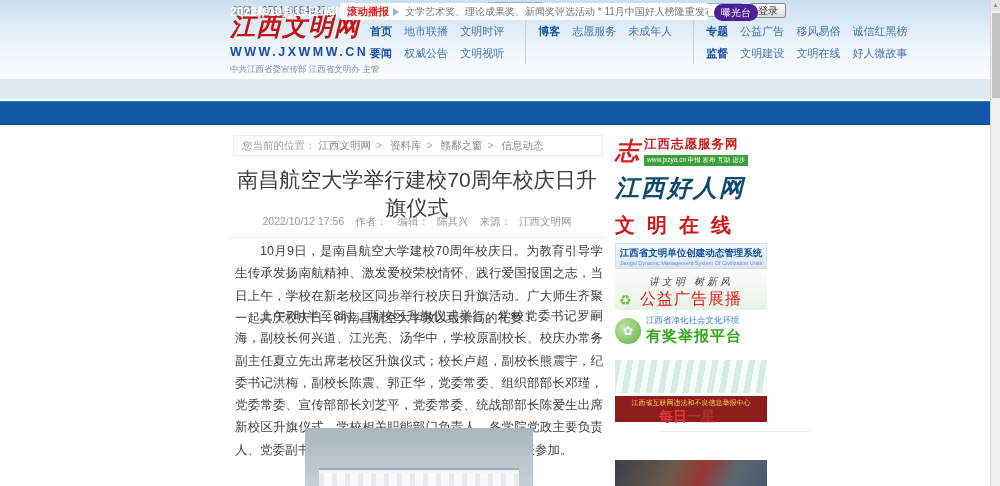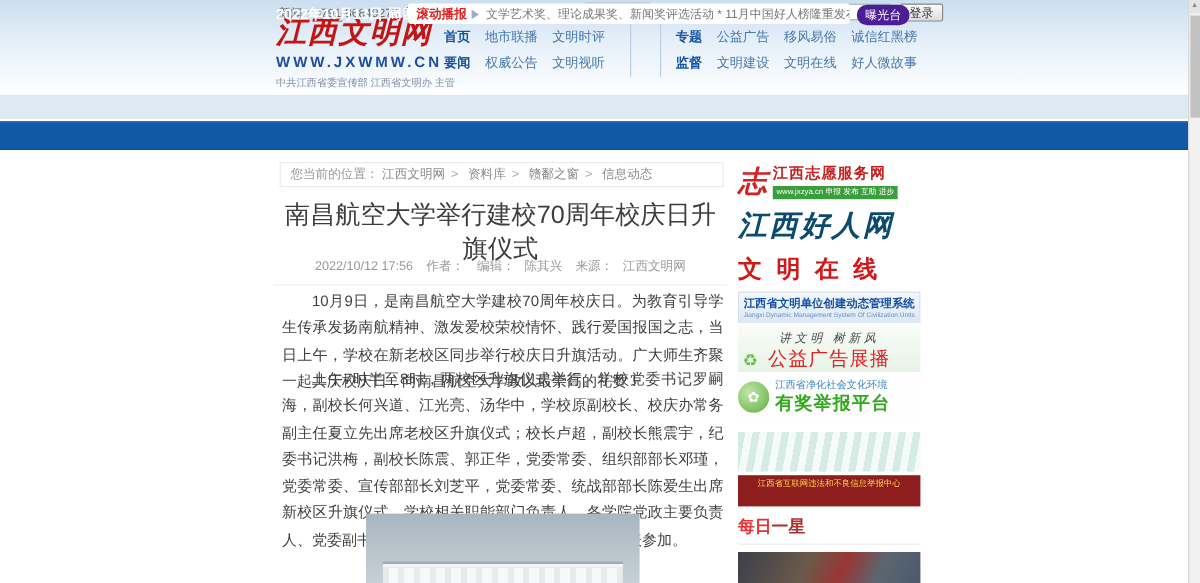--- a/index.html
+++ b/index.html
@@ -94,21 +94,21 @@
              color:#fff; font-size:12px; }
   .b-report .l1 { color:#3d85c6; font-size:8.5px; white-space:nowrap; }
   .b-report .l2 { color:#33a81e; font-weight:bold; font-size:15px; letter-spacing:1px; white-space:nowrap; }
   .b-feed { top:360px; height:33px; text-align:center; padding-top:2px;
             background:repeating-linear-gradient(100deg,#d5ece4 0 6px,#f4fbf8 6px 12px); }
   .b-feed div { color:#24a053; font-weight:normal; font-size:12.5px; letter-spacing:1px;
                 text-shadow:1px 1px 0 #fff; white-space:nowrap;margin-top:40px; }
   .b-online { top:396px; height:26px; background:#8e1e1e; text-align:center; padding-top:2px; }
   .b-online .l1 { color:#ffd54d; font-size:7px; white-space:nowrap; }
   .b-online .l2 { color:#fff; font-weight:bold; font-size:12.5px; letter-spacing:4px; white-space:nowrap; }
-  .star-hd { top:430px; height:24px; font-size:14px; font-weight:bold; border-bottom:1px solid #eee; }
+  .star-hd { top:408px; height:24px; font-size:14px; font-weight:bold; border-bottom:1px solid #eee;margin-left:44px; }
   .star-red { color:#e33535; } .star-dark { color:#b03030; }
   .star-photo { top:460px; height:60px;
             background:linear-gradient(115deg,#3c3f4a 0%,#6b5a4a 35%,#9a3535 52%,#5a666f 70%,#46546e 100%); }
 
   
   .sbar { right:0; top:0; width:10px; height:486px; background:#f0f0f0; border-left:1px solid #d9d9d9; }
   .sbar-up { position:absolute; top:0; left:0; right:0; height:11px; background:#e4e4e4; color:#8a8a8a;
              font-size:6px; text-align:center; line-height:11px; cursor:pointer; }
   .sbar-thumb { position:absolute; top:13px; left:1px; width:8px; height:85px; background:#c2c2c2; cursor:pointer; }
 </style>
@@ -130,20 +130,25 @@
         <span class="nav-item">地市联播</span>
         <span class="nav-item">文明时评</span>
       </div>
       <div class="nav-row">
         <span class="nav-lead">要闻</span>
         <span class="nav-item">权威公告</span>
         <span class="nav-item">文明视听</span>
       </div>
     </div>
     <div class="nav-group">
+      <div class="nav-row">
+        <span class="nav-lead">博客</span>
+        <span class="nav-item">志愿服务</span>
+        <span class="nav-item">未成年人</span>
+      </div>
     </div>
     <div class="nav-group">
       <div class="nav-row">
         <span class="nav-lead">专题</span>
         <span class="nav-item">公益广告</span>
         <span class="nav-item">移风易俗</span>
         <span class="nav-item">诚信红黑榜</span>
       </div>
       <div class="nav-row">
         <span class="nav-lead">监督</span>

